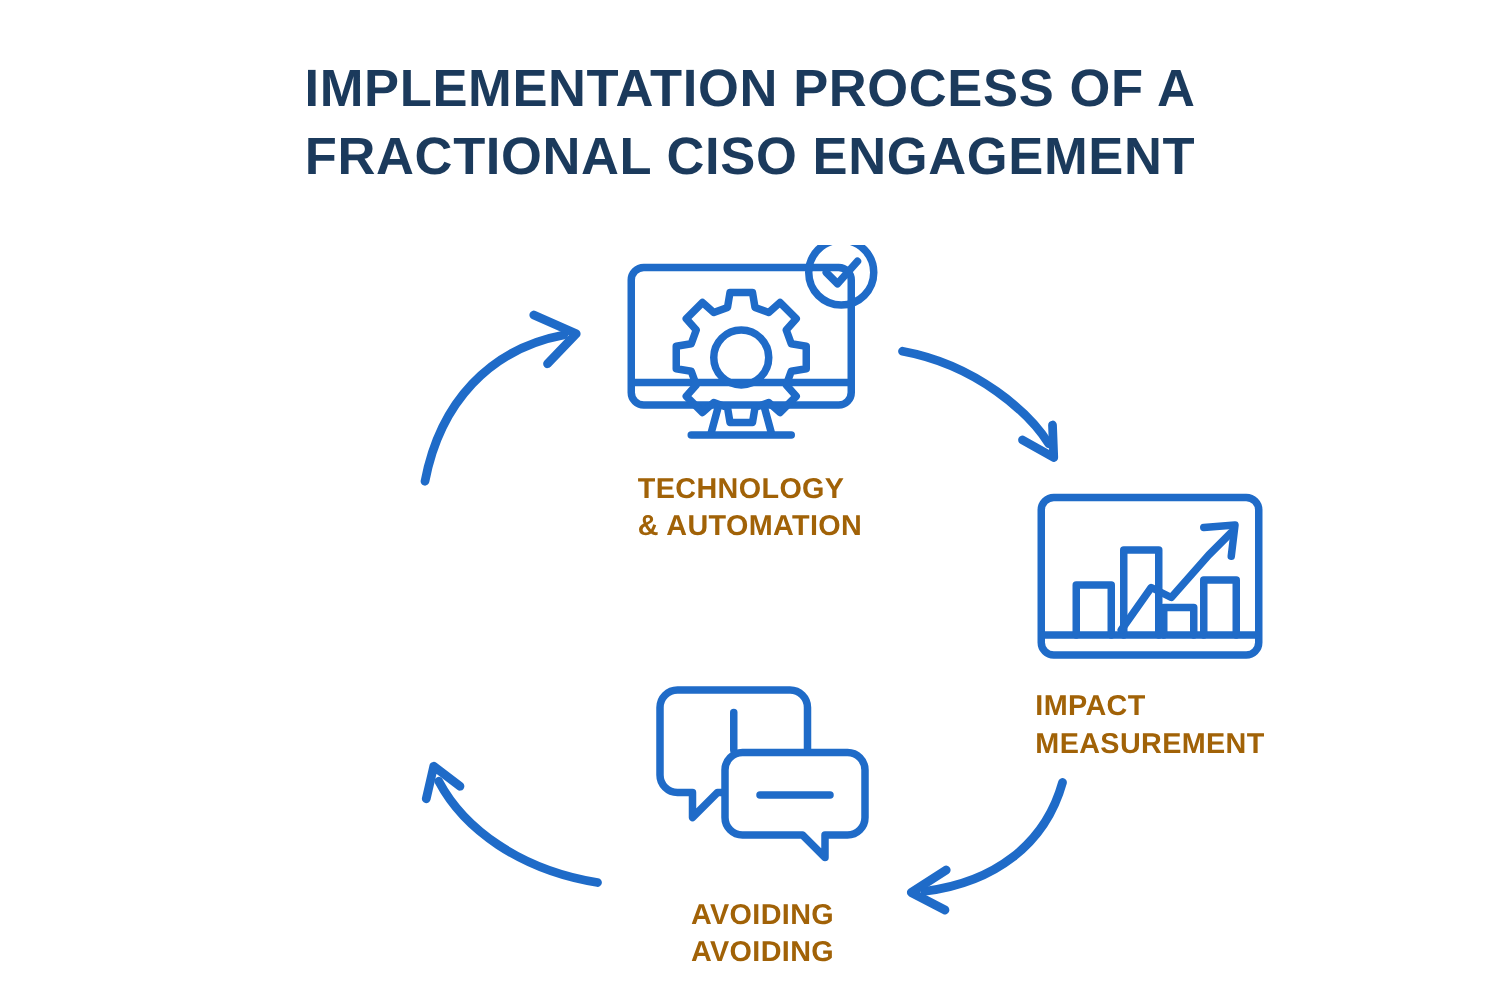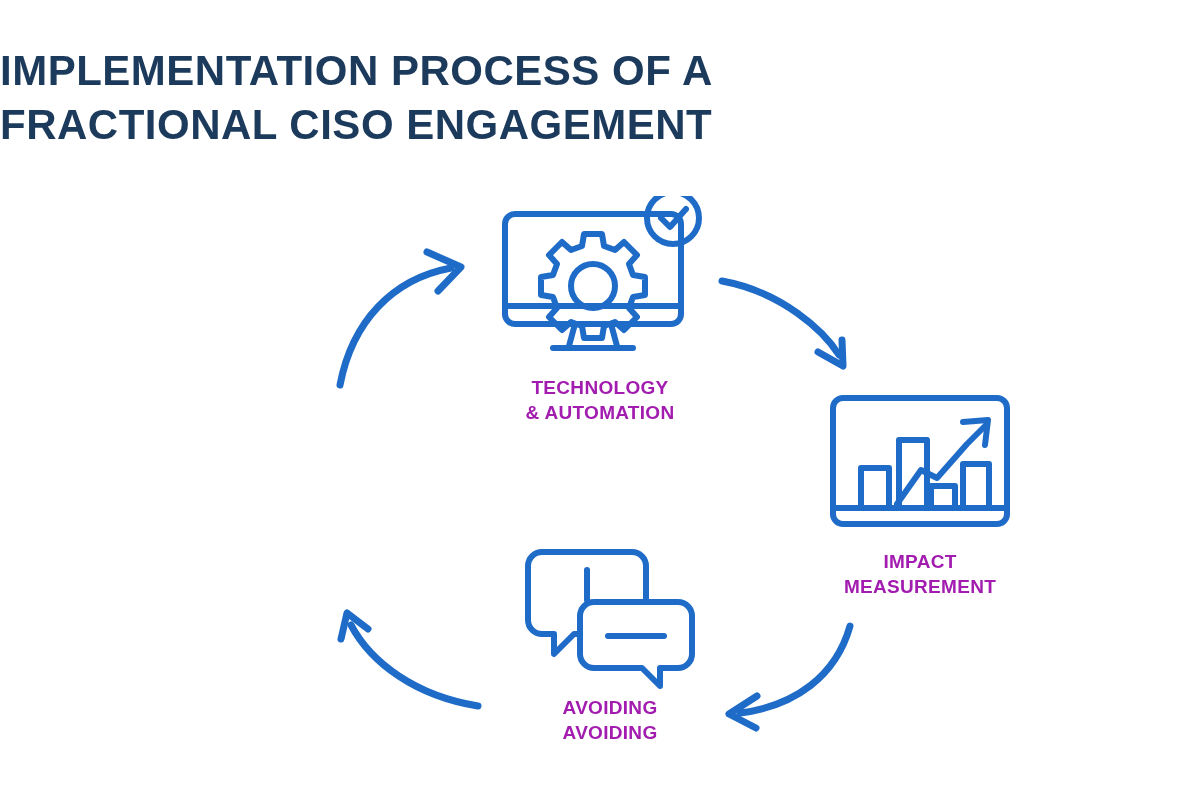--- a/index.html
+++ b/index.html
@@ -21,20 +21,21 @@
     height: 800px;
     background: #ffffff;
   }
 
   
   .title-block {
     position: absolute;
     top: 44px;
     left: 0;
     width: 1200px;
+    text-align: center;
     color: #1b3a5c;
     font-weight: 700;
     font-size: 42px;
     line-height: 1.28;
     letter-spacing: 0.5px;
   }
   .title-line {
     display: block;
     white-space: nowrap;
   }
@@ -44,38 +45,38 @@
     position: absolute;
     display: flex;
     flex-direction: column;
     align-items: center;
   }
   .stage-icon {
     display: block;
   }
   .stage-label {
     margin-top: 10px;
-    color: #a21caf;
+    color: #a16207;
     font-weight: 700;
-    font-size: 19px;
+    font-size: 23px;
     line-height: 1.3;
     letter-spacing: 0.3px;
-    text-align: center;
+    text-align: left;
     white-space: nowrap;
   }
 
   
   .stage-technology { left: 455px; top: 196px; width: 290px; }
   .stage-impact     { left: 790px; top: 392px; width: 260px; }
   .stage-pitfalls   { left: 480px; top: 544px; width: 260px; }
   .stage-collab     { left: 190px; top: 378px; width: 275px; }
 
   .stage-impact .stage-label { margin-top: 16px; }
   .stage-collab .stage-label { margin-top: 18px; }
-  .stage-pitfalls .stage-label { margin-top: 4px; }
+  .stage-pitfalls .stage-label { margin-top: 25px; }
 
   
   .arrows {
     position: absolute;
     left: 0;
     top: 0;
     width: 1200px;
     height: 800px;
     pointer-events: none;
   }

